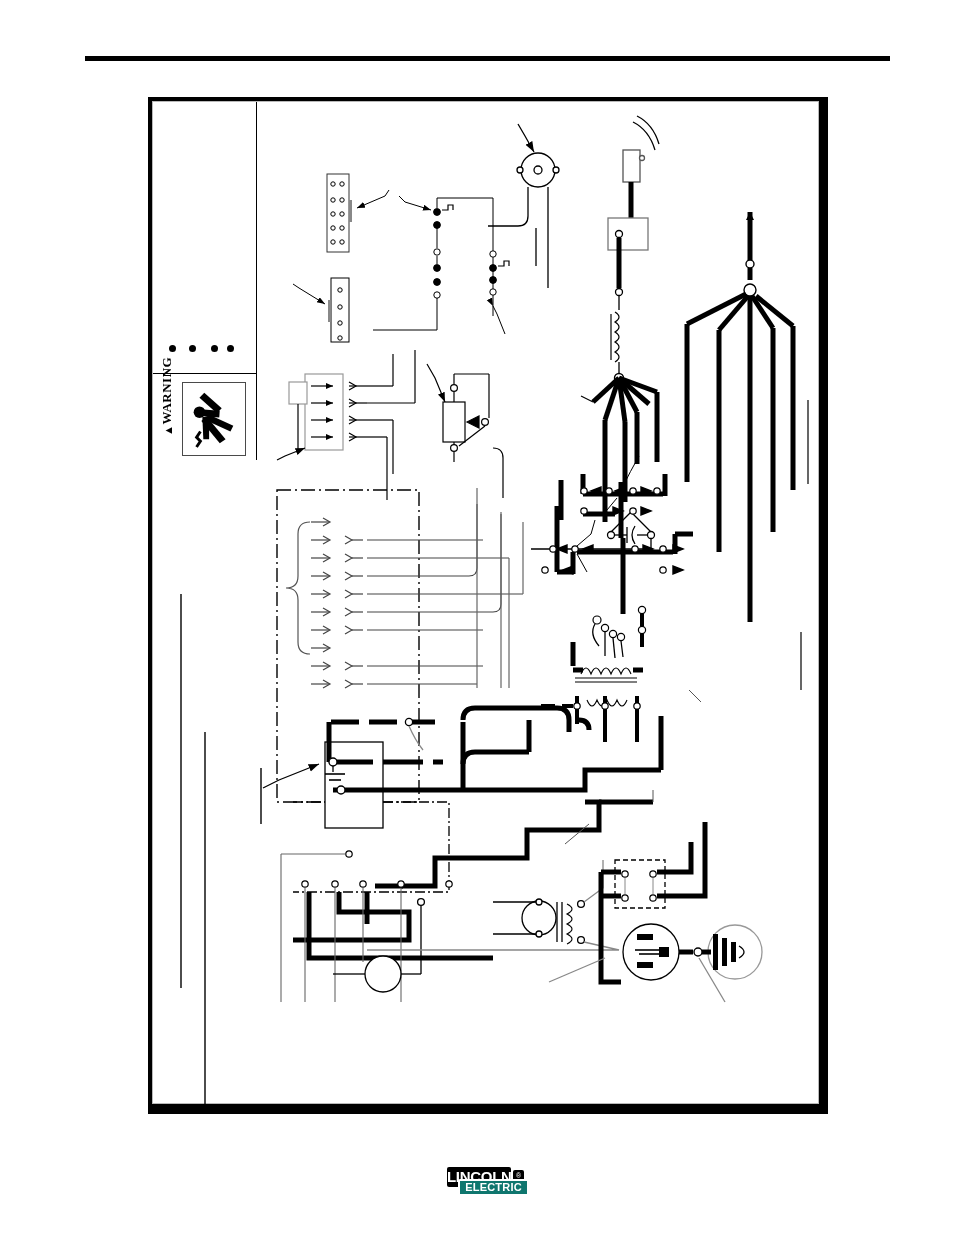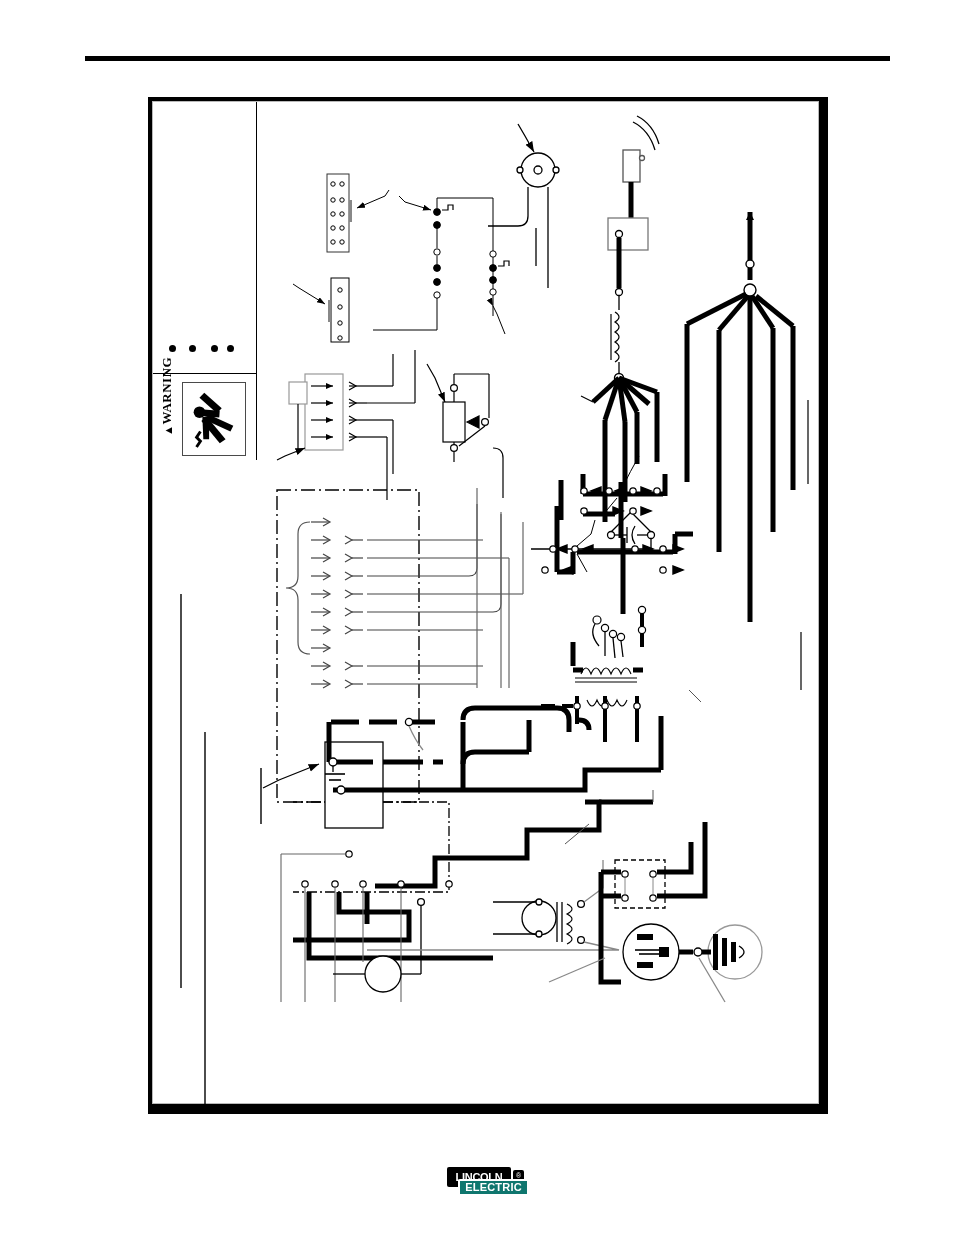--- a/index.html
+++ b/index.html
@@ -55,21 +55,21 @@
   }
 
   
   .sch{position:absolute;left:0;top:0;width:667px;height:1003px;}
 
   
   .logo{position:absolute;left:447px;top:1167px;width:82px;height:40px;}
   .logo-l1{
     position:absolute;left:0;top:0;width:64px;height:20px;background:#000;
     border-radius:2px;color:#fff;font-family:"Liberation Sans",sans-serif;
-    font-weight:bold;font-size:11px;letter-spacing:-.3px;text-align:center;
+    font-weight:bold;font-size:15px;letter-spacing:-.3px;text-align:center;
     line-height:20px;
   }
   .logo-reg{
     position:absolute;left:66px;top:3px;width:11px;height:11px;background:#000;
     color:#fff;font-size:7px;line-height:11px;text-align:center;border-radius:2px;
   }
   .logo-l2{
     position:absolute;left:11px;top:12px;width:71px;height:17px;background:#0f766e;
     border:2px solid #fff;box-sizing:border-box;border-radius:2px;color:#fff;
     font-family:"Liberation Sans",sans-serif;font-weight:bold;font-size:11px;

